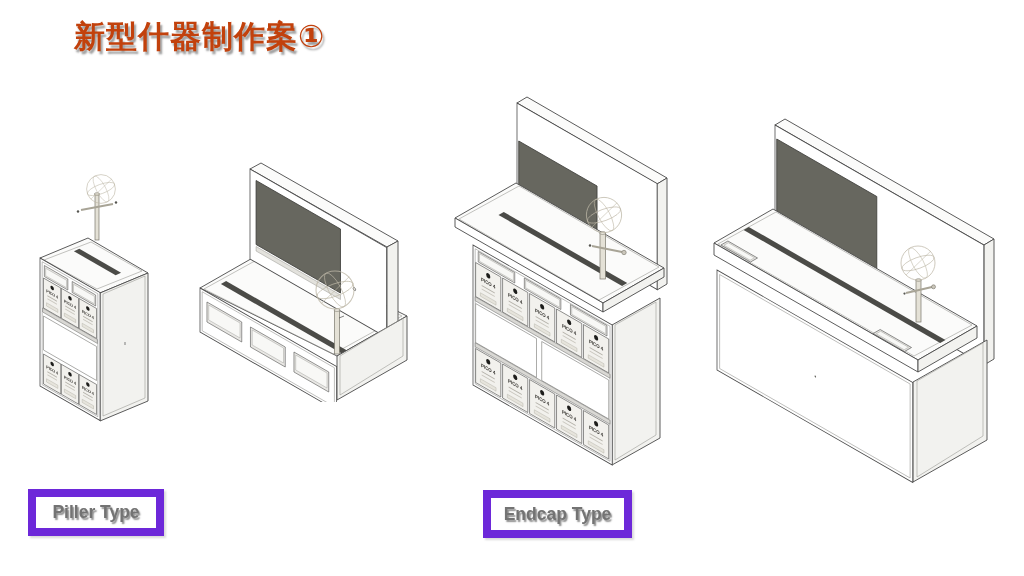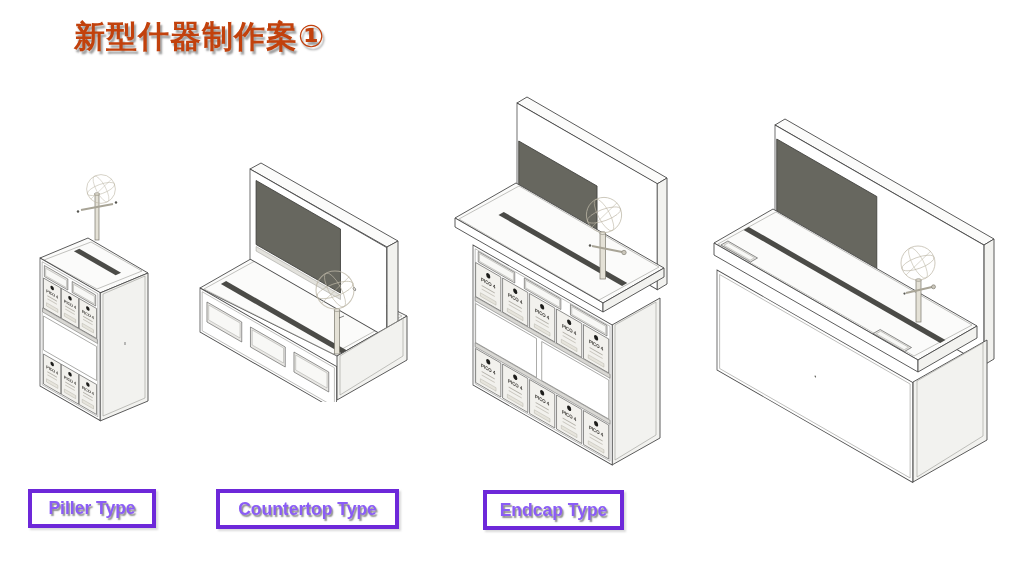--- a/index.html
+++ b/index.html
@@ -2,24 +2,24 @@
 <html><head>
 <meta charset="utf-8">
 <style>
   html,body{margin:0;padding:0;background:#fff;}
   body{width:1024px;height:576px;position:relative;overflow:hidden;
        font-family:"Liberation Sans","DejaVu Sans",sans-serif;}
   .slide{position:absolute;inset:0;background:#fff;}
   .title{position:absolute;left:26px;top:16px;font-size:31px;font-weight:700;color:#c2410c;
          letter-spacing:1px;text-shadow:2px 2.5px 2px rgba(0,0,0,.38);margin-left:48px;}
   .fixture-svg{position:absolute;}
-  .flabel{position:absolute;background:#fff;border:4px solid #6d28d9;
+  .flabel{position:absolute;background:#fff;border:8px solid #6d28d9;
           box-shadow:1.5px 1.5px 2px rgba(0,0,0,.15);
           display:flex;align-items:center;justify-content:center;
-          font-size:17.5px;font-weight:700;color:#8b5cf6;
+          font-size:17.5px;font-weight:700;color:#737373;
           text-shadow:1.5px 2px 1.5px rgba(0,0,0,.45);white-space:nowrap;}
   
   .f0{fill:#ffffff;stroke:#4a4a4a;stroke-width:.9;}
   .f1{fill:#f2f2ef;stroke:#4a4a4a;stroke-width:.9;}
   .f2{fill:#fbfbfa;stroke:#4a4a4a;stroke-width:.9;}
   .ln{fill:none;stroke:#9a9a96;stroke-width:.6;}
   .lnd{fill:none;stroke:#4a4a4a;stroke-width:.7;}
   .slot{fill:#e9e8e5;stroke:#5a5a58;stroke-width:.6;}
   .slot2{fill:#f8f8f6;stroke:#a8a8a4;stroke-width:.5;}
   .wpanel{fill:#ffffff;stroke:#8f8f8c;stroke-width:.7;}
@@ -132,21 +132,20 @@
       <rect x="58" y="10" width="40" height="20" class="slot"></rect>
       <rect x="60" y="12" width="36" height="15" class="slot2"></rect>
       <rect x="108" y="10" width="40" height="20" class="slot"></rect>
       <rect x="110" y="12" width="36" height="15" class="slot2"></rect>
     </g>
     <rect x="136.5" y="148" width="5" height="44" class="pole"></rect>
     <ellipse cx="139" cy="148" rx="3" ry="1.4" class="polecap"></ellipse>
     <line x1="141" y1="156" x2="146" y2="154" class="lnd"></line>
     <use href="#wb" transform="translate(137,128) scale(.95)"></use>
   </svg>
-  <div class="flabel" style="left:216px;top:489px;width:175px;height:32px">Countertop Type</div>
 
   <svg class="fixture-svg" style="left:448px;top:94px" width="235" height="390" viewBox="0 0 235 390">
     <polygon points="69,9 209,90 219,84 79,3" class="f2"></polygon>
     <polygon points="209,90 219,84 219,190 209,196" class="f1"></polygon>
     <g transform="matrix(.87,.5,0,1,69,9)">
       <rect x="0" y="0" width="161" height="106" class="f0"></rect>
       <rect x="2" y="37" width="90" height="61" class="scr"></rect>
       <rect x="2" y="98" width="90" height="4.5" class="ledge"></rect>
     </g>
     <polygon points="7,124 155,209 216,174 68,89" class="f2"></polygon>

